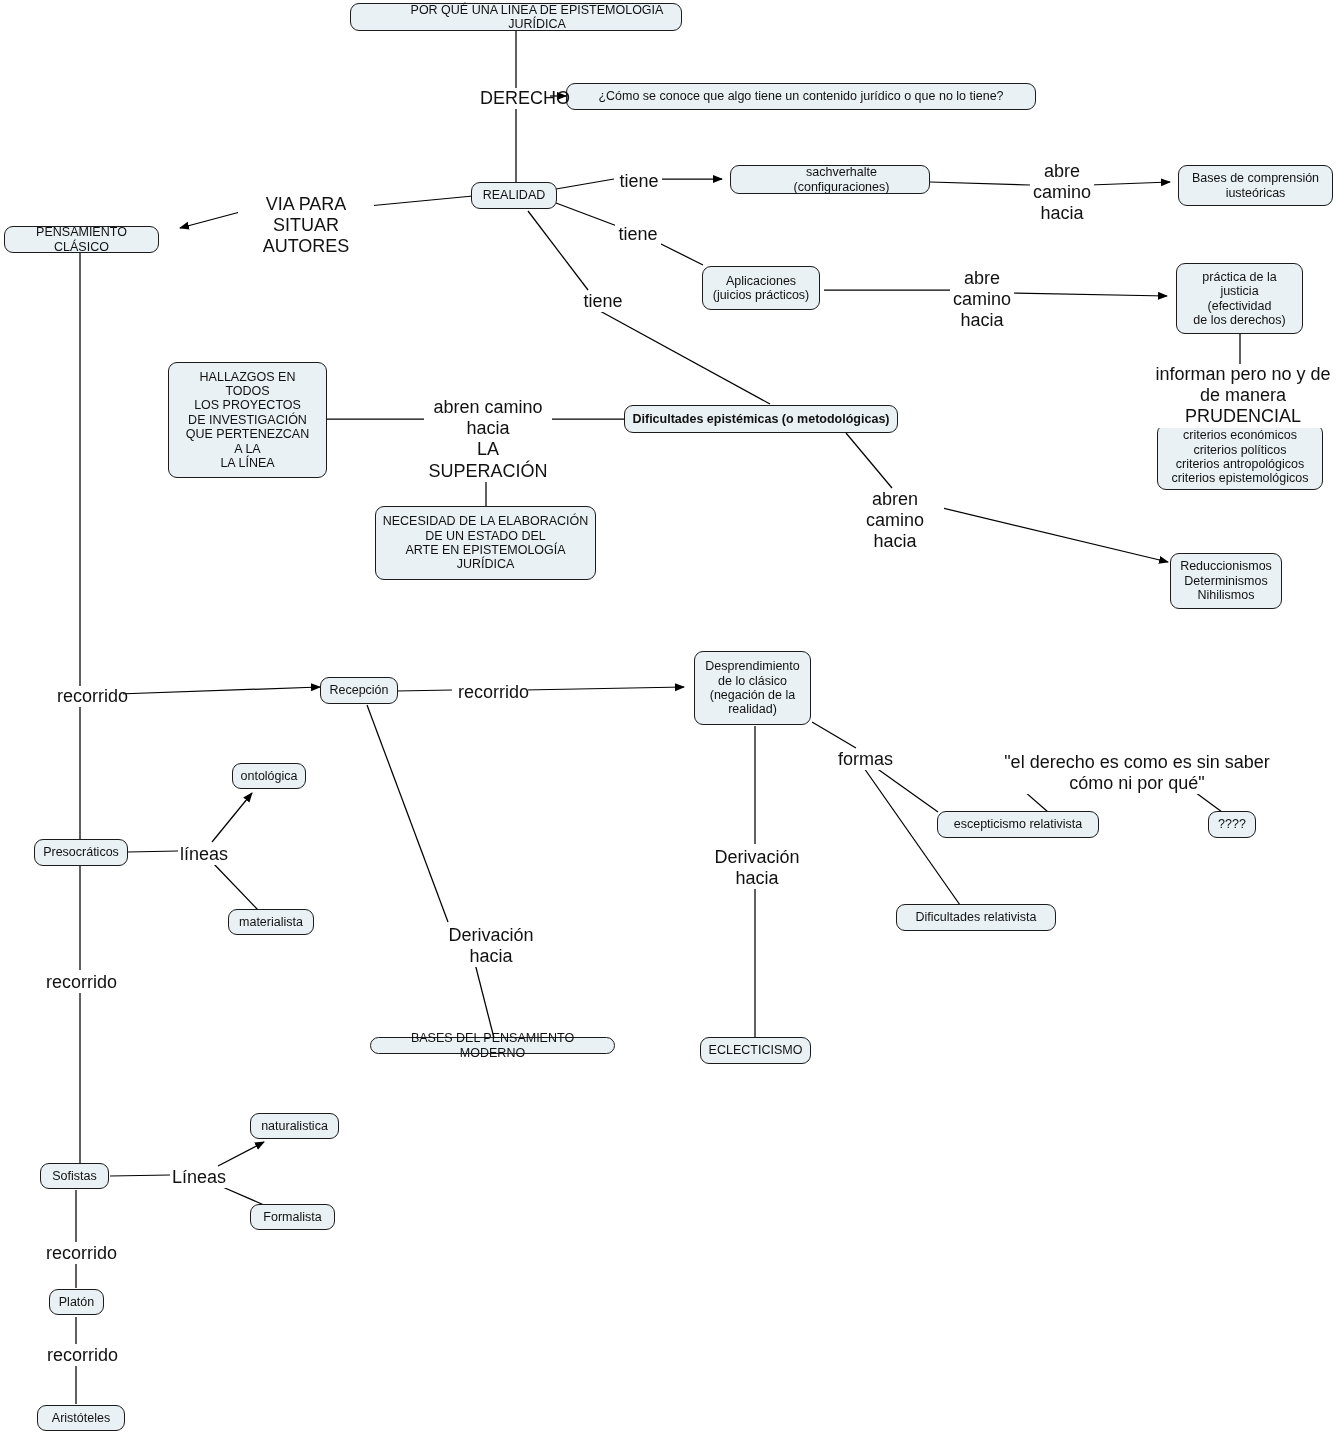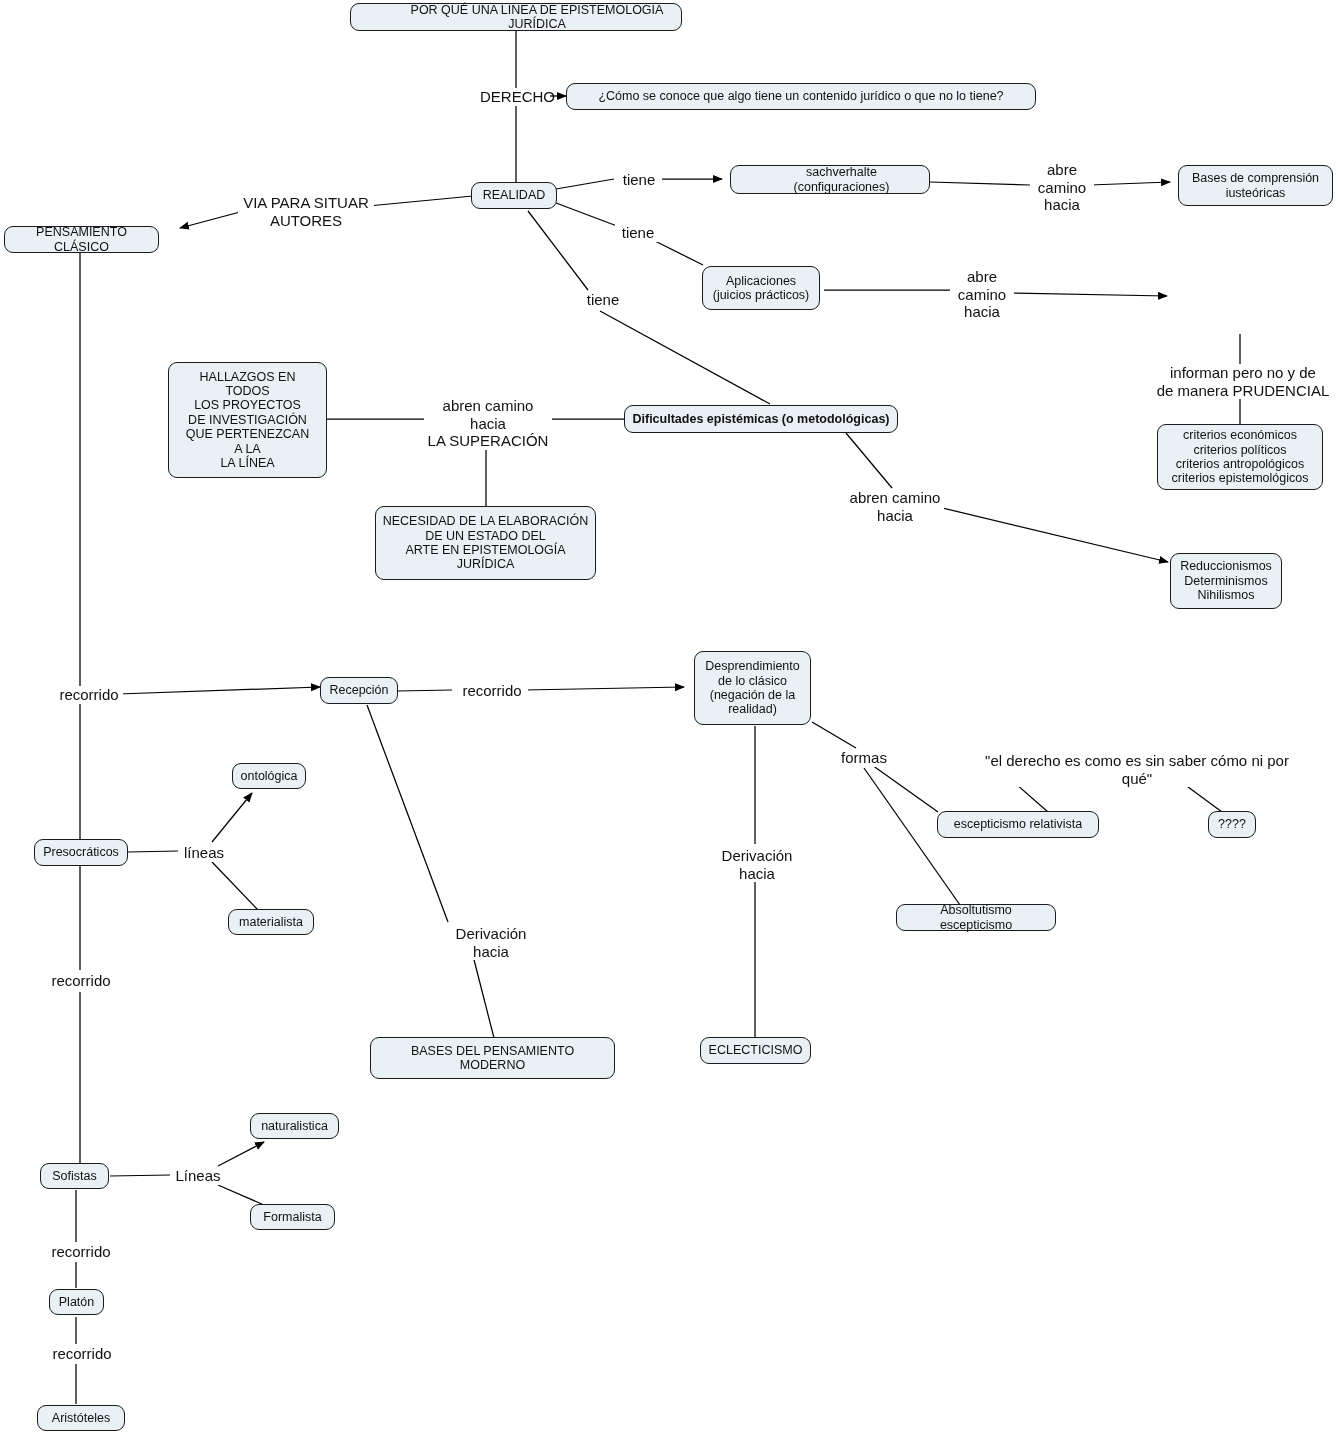--- a/index.html
+++ b/index.html
@@ -40,21 +40,21 @@
     line-height: 1.15;
     font-size: 12.5px;
     color: #111111;
     padding: 2px 6px;
     white-space: pre-line;
     z-index: 3;
   }
   .elabel {
     position: absolute;
     background: #ffffff;
-    font-size: 15px;
+    font-size: 18px;
     line-height: 1.18;
     color: #111111;
     text-align: center;
     white-space: pre-line;
     padding: 0 2px;
     z-index: 4;
   }
 </style>
 </head>
 <body>
@@ -158,20 +158,24 @@
   <div class="node" style="left:4px; top:226px; width:155px; height:27px;">PENSAMIENTO CLÁSICO</div>
 
   <div class="node" style="left:730px; top:165px; width:200px; height:29px;padding-left:29px;">sachverhalte (configuraciones)</div>
 
   <div class="node" style="left:1178px; top:165px; width:155px; height:41px;">Bases de comprensión
 iusteóricas</div>
 
   <div class="node" style="left:702px; top:266px; width:118px; height:44px;">Aplicaciones
 (juicios prácticos)</div>
 
+  <div class="node" style="left:1176px; top:263px; width:127px; height:71px;">práctica de la
+justicia
+(efectividad
+de los derechos)</div>
 
   <div class="node" style="left:1157px; top:424px; width:166px; height:66px;">criterios económicos
 criterios políticos
 criterios antropológicos
 criterios epistemológicos</div>
 
   <div class="node" style="left:168px; top:362px; width:159px; height:116px;">HALLAZGOS EN
 TODOS
 LOS PROYECTOS
 DE INVESTIGACIÓN
@@ -194,25 +198,25 @@
 
   <div class="node" style="left:694px; top:651px; width:117px; height:74px;">Desprendimiento
 de lo clásico
 (negación de la
 realidad)</div>
 
   <div class="node" style="left:937px; top:811px; width:162px; height:27px;">escepticismo relativista</div>
 
   <div class="node" style="left:1208px; top:811px; width:48px; height:27px;">????</div>
 
-  <div class="node" style="left:896px; top:904px; width:160px; height:27px;">Absoltutismo escepticismo</div>
+  <div class="node" style="left:896px; top:904px; width:160px; height:27px;">Dificultades relativista</div>
 
   <div class="node" style="left:700px; top:1037px; width:111px; height:27px;">ECLECTICISMO</div>
 
-  <div class="node" style="left:370px; top:1037px; width:245px; height:42px;">BASES DEL PENSAMIENTO MODERNO</div>
+  <div class="node" style="left:370px; top:1037px; width:245px; height:17px;">BASES DEL PENSAMIENTO MODERNO</div>
 
   <div class="node" style="left:34px; top:839px; width:94px; height:27px;">Presocráticos</div>
 
   <div class="node" style="left:232px; top:763px; width:74px; height:26px;">ontológica</div>
 
   <div class="node" style="left:228px; top:909px; width:86px; height:26px;">materialista</div>
 
   <div class="node" style="left:40px; top:1163px; width:69px; height:26px;">Sofistas</div>
 
   <div class="node" style="left:250px; top:1113px; width:89px; height:26px;">naturalistica</div>

